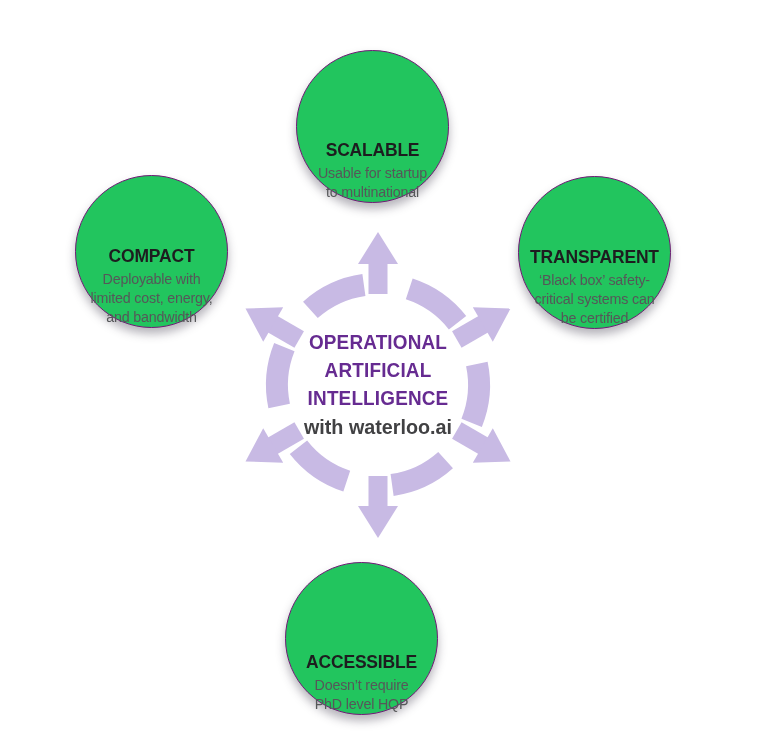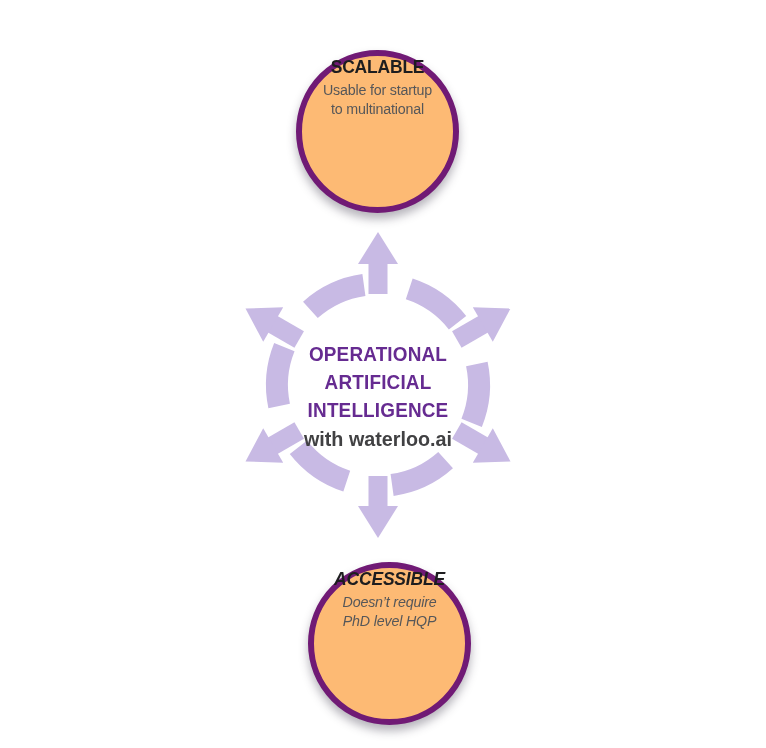--- a/index.html
+++ b/index.html
@@ -13,26 +13,26 @@
     width: 766px;
     height: 748px;
     background: #ffffff;
     overflow: hidden;
   }
   
   .node {
     position: absolute;
     width: 151px;
     height: 151px;
-    border: 6px solid #701a75;
+    border: 1px solid #701a75;
     border-radius: 50%;
-    background: #fdba74;
+    background: #22c55e;
     box-shadow: 0 6px 10px rgba(45, 40, 60, 0.35);
     display: flex;
-    align-items: flex-start;
+    align-items: flex-end;
     justify-content: center;
     text-align: center;
   }
   .node-text {
     transform: scaleX(0.92);
     transform-origin: center;
     width: 160px;
   }
   .node-title {
     font-size: 19px;
@@ -44,38 +44,37 @@
   .node-desc {
     font-size: 15.5px;
     color: #565759;
     line-height: 1.22;
     white-space: pre-line;
     letter-spacing: -0.2px;
   }
   .node-scalable   { left: 296px; top:  50px; }
   .node-transparent{ left: 518px; top: 176px; }
   .node-dependable { left: 520px; top: 432px; }
-  .node-accessible { left: 308px; top: 562px; font-style: italic; }
+  .node-accessible { left: 285px; top: 562px; }
   .node-secure     { left:  76px; top: 434px; }
   .node-compact    { left:  75px; top: 175px; }
   
   .wheel {
     position: absolute;
     left: 218px;
     top: 225px;
     width: 320px;
     height: 320px;
   }
   .hub-text {
     position: absolute;
     left: 258px;
     top: 328px;
     width: 240px;
     text-align: center;
-    margin-top: 12px;
   }
   .hub-title {
     color: #662b91;
     font-weight: bold;
     font-size: 21px;
     line-height: 28px;
     letter-spacing: 0.2px;
     white-space: pre-line;
     transform: scaleX(0.9);
     transform-origin: center;
@@ -118,25 +117,41 @@
   </div>
 
   <div class="node node-scalable">
     <div class="node-text">
       <div class="node-title">SCALABLE</div>
       <div class="node-desc">Usable for startup
 to multinational</div>
     </div>
   </div>
 
+  <div class="node node-transparent">
+    <div class="node-text">
+      <div class="node-title">TRANSPARENT</div>
+      <div class="node-desc">‘Black box’ safety-
+critical systems can
+be certified</div>
+    </div>
+  </div>
 
 
   <div class="node node-accessible">
     <div class="node-text">
       <div class="node-title">ACCESSIBLE</div>
       <div class="node-desc">Doesn’t require
 PhD level HQP</div>
     </div>
   </div>
 
 
+  <div class="node node-compact">
+    <div class="node-text">
+      <div class="node-title">COMPACT</div>
+      <div class="node-desc">Deployable with
+limited cost, energy,
+and bandwidth</div>
+    </div>
+  </div>
 
 </div>
 
 </body></html>

